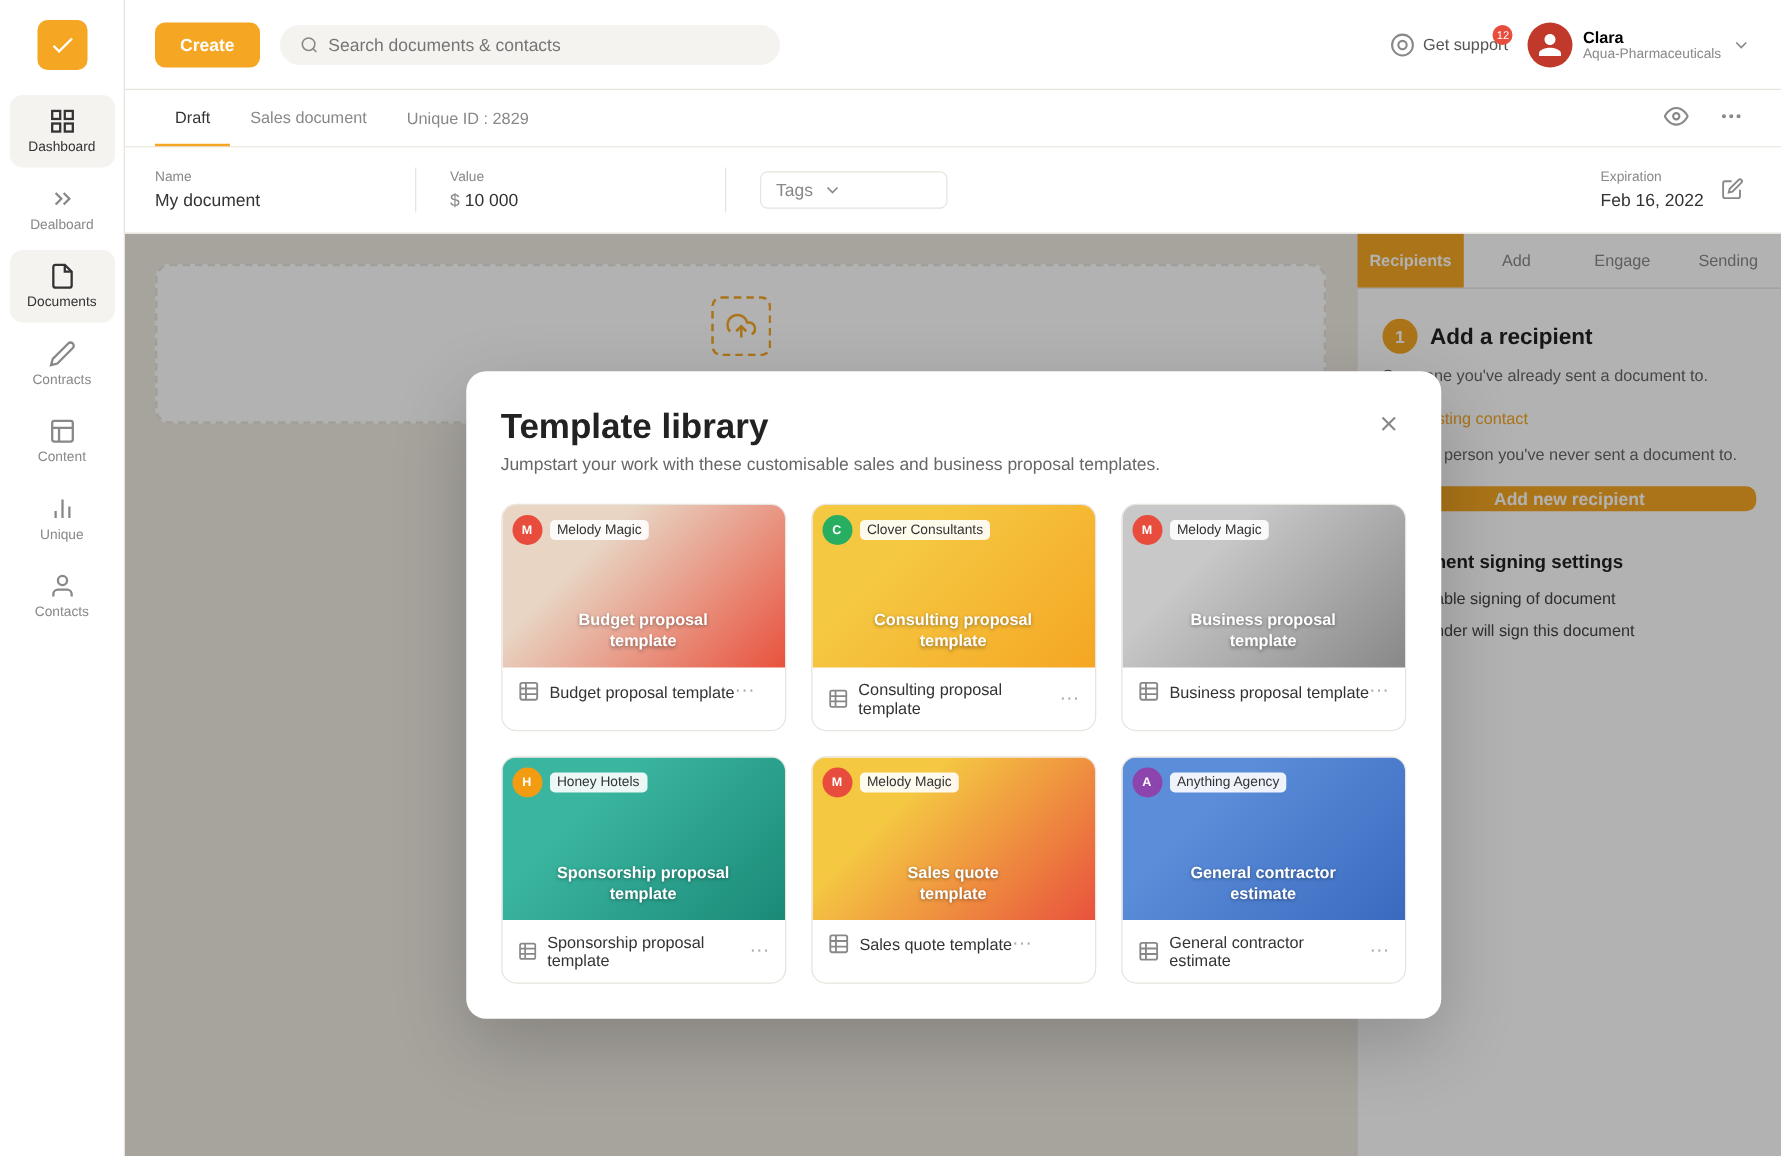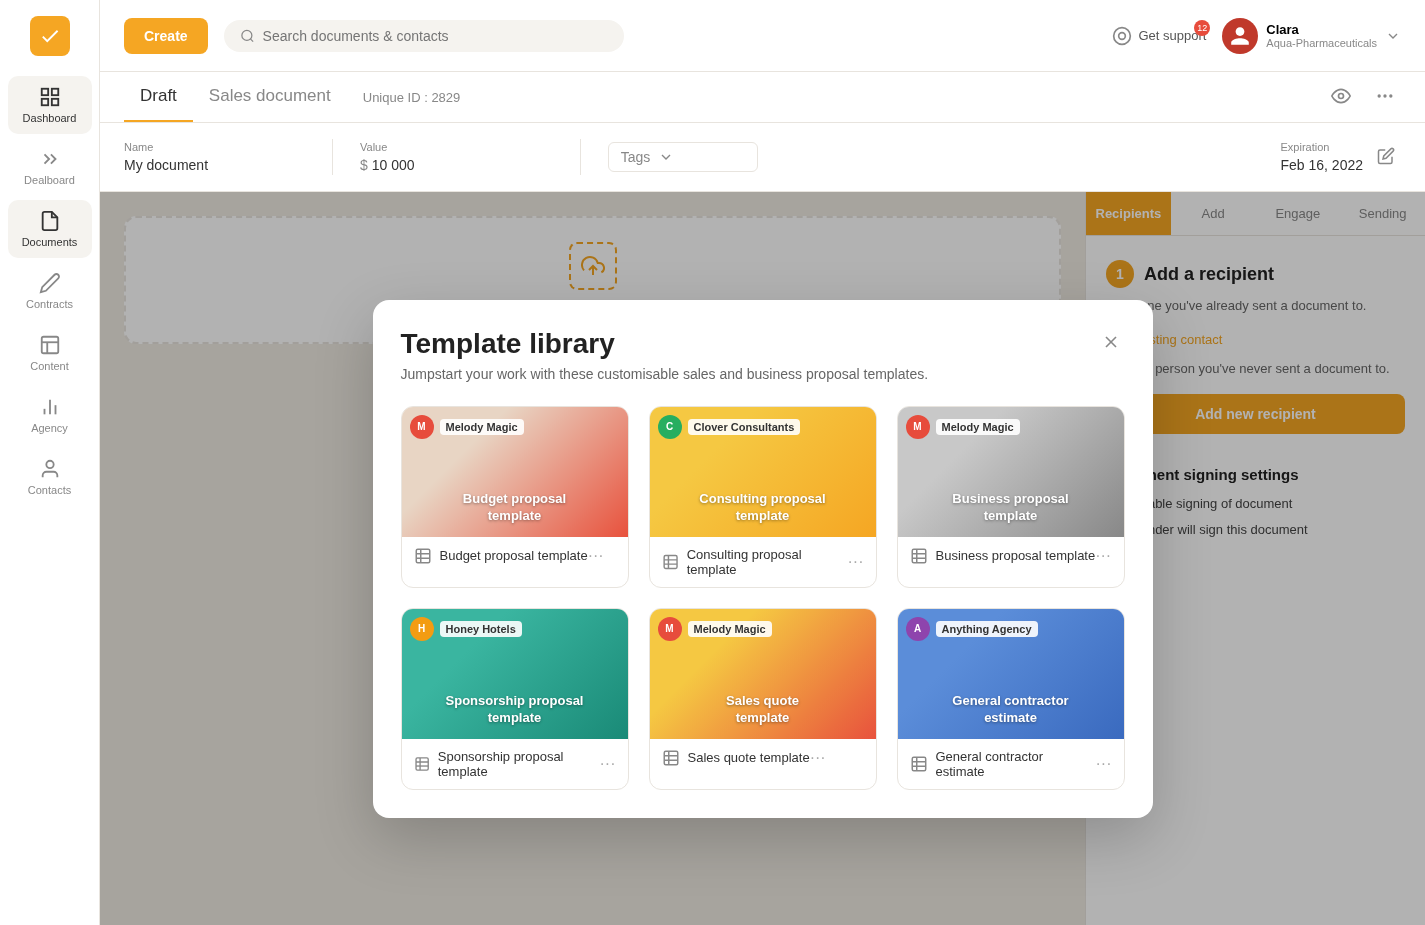--- a/index.html
+++ b/index.html
@@ -29,21 +29,21 @@
     .support-btn { display: flex; align-items: center; gap: 6px; font-size: 13px; color: #555; cursor: pointer; position: relative; }
     .notif-badge { position: absolute; top: -6px; right: -4px; background: #e74c3c; color: white; font-size: 9px; border-radius: 50%; width: 16px; height: 16px; display: flex; align-items: center; justify-content: center; }
     .user-info { display: flex; align-items: center; gap: 8px; cursor: pointer; }
     .user-avatar { width: 36px; height: 36px; border-radius: 50%; background: #c0392b; display: flex; align-items: center; justify-content: center; overflow: hidden; }
     .user-name { font-size: 13px; font-weight: 600; }
     .user-company { font-size: 11px; color: #888; }
 
     
     .doc-header { background: #fff; padding: 0 24px; border-bottom: 1px solid #e8e4de; display: flex; align-items: center; }
     .doc-tabs { display: flex; align-items: center; gap: 0; }
-    .doc-tab { padding: 14px 16px; font-size: 17px; color: #888; cursor: pointer; border-bottom: 2px solid transparent; }
+    .doc-tab { padding: 14px 16px; font-size: 13px; color: #888; cursor: pointer; border-bottom: 2px solid transparent; }
     .doc-tab.active { color: #333; border-bottom: 2px solid #f5a623; font-weight: 500; }
     .doc-id { font-size: 13px; color: #888; padding: 14px 16px; }
     .doc-actions { margin-left: auto; display: flex; align-items: center; gap: 12px; }
     .icon-btn { background: none; border: none; cursor: pointer; color: #888; padding: 6px; }
 
     
     .doc-fields { background: #fff; padding: 16px 24px; display: flex; align-items: center; gap: 27px; border-bottom: 1px solid #e8e4de; }
     .field-group { display: flex; flex-direction: column; }
     .field-label { font-size: 11px; color: #888; margin-bottom: 4px; }
     .field-value { font-size: 14px; color: #333; }
@@ -55,21 +55,21 @@
     
     .right-panel { width: 340px; background: #fff; border-left: 1px solid #e8e4de; display: flex; flex-direction: column; flex-shrink: 0; }
     .right-panel-tabs { display: flex; border-bottom: 1px solid #e8e4de; justify-content: center; }
     .rp-tab { flex: 1; padding: 14px 8px; text-align: center; font-size: 13px; color: #888; cursor: pointer; }
     .rp-tab.active { background: #f5a623; color: white; font-weight: 600; }
     .rp-content { padding: 24px 20px; flex: 1; overflow-y: auto; }
     .rp-section-title { font-size: 18px; font-weight: 700; color: #222; margin-bottom: 8px; display: flex; align-items: center; gap: 10px; }
     .step-circle { width: 28px; height: 28px; border-radius: 50%; background: #f5a623; color: white; font-size: 14px; font-weight: 700; display: flex; align-items: center; justify-content: center; flex-shrink: 0; }
     .rp-desc { font-size: 13px; color: #666; margin-bottom: 16px; line-height: 1.5; }
     .rp-link { color: #f5a623; font-size: 13px; cursor: pointer; text-decoration: none; margin-bottom: 12px; display: block; }
-    .add-recipient-btn { background: #f5a623; color: white; border: none; padding: 12px 20px; border-radius: 8px; font-size: 14px; font-weight: 600; cursor: pointer; width: 100%; margin-bottom: 24px; }
+    .add-recipient-btn { background: #f5a623; color: white; border: none; padding: 2px 20px; border-radius: 8px; font-size: 14px; font-weight: 600; cursor: pointer; width: 100%; margin-bottom: 24px; }
     .signing-section { margin-top: 8px; }
     .signing-title { font-size: 15px; font-weight: 700; color: #222; margin-bottom: 12px; }
     .signing-option { display: flex; align-items: center; gap: 10px; margin-bottom: 10px; }
     .radio-circle { width: 16px; height: 16px; border-radius: 50%; border: 2px solid #ccc; display: inline-block; flex-shrink: 0; }
 
     
     .upload-area { flex: 1; padding: 24px; display: flex; flex-direction: column; gap: 16px; position: relative; }
 
     
     .modal-overlay { position: absolute; inset: 0; background: rgba(0,0,0,0.3); display: flex; align-items: center; justify-content: center; z-index: 100; }
@@ -79,21 +79,21 @@
     .modal-header { padding: 28px 28px 12px; display: flex; justify-content: space-between; align-items: flex-start; }
     .modal-title { font-size: 28px; font-weight: 700; color: #222; }
     .modal-subtitle { font-size: 14px; color: #666; margin-top: 6px; }
     .modal-close { background: none; border: none; cursor: pointer; color: #888; font-size: 20px; padding: 4px; }
     .modal-body { padding: 12px 28px 28px; overflow-y: auto; max-height: 450px; }
     .templates-grid { display: grid; grid-template-columns: repeat(3, 1fr); gap: 20px; }
     .template-card { border: 1px solid #e8e4de; border-radius: 12px; overflow: hidden; cursor: pointer; }
     .template-thumb { height: 130px; position: relative; overflow: hidden; }
     .template-brand { position: absolute; top: 8px; left: 8px; display: flex; align-items: center; gap: 6px; z-index: 2; }
     .brand-logo { width: 24px; height: 24px; border-radius: 50%; display: flex; align-items: center; justify-content: center; font-size: 10px; font-weight: 700; color: white; }
-    .brand-name { font-size: 11px; font-weight: 700; background: rgba(255,255,255,0.9); padding: 2px 6px; border-radius: 4px; color: #333; }
+    .brand-name { font-size: 11px; font-weight: 400; background: rgba(255,255,255,0.9); padding: 2px 6px; border-radius: 4px; color: #333; }
     .template-card-footer { padding: 10px 12px; display: flex; align-items: center; }
     .template-name { font-size: 13px; font-weight: 500; color: #333; display: flex; align-items: center; gap: 8px; }
     .template-dots { color: #aaa; font-size: 16px; cursor: pointer; }
 
     
     .bg-budget { background: linear-gradient(135deg, #e8d5c4 30%, #e8523d 100%); }
     .bg-consulting { background: linear-gradient(135deg, #f5c842 30%, #f5a623 100%); }
     .bg-business { background: linear-gradient(135deg, #c8c8c8 30%, #888 100%); }
     .bg-sponsorship { background: linear-gradient(135deg, #3ab5a0 30%, #1a8a77 100%); }
     .bg-sales { background: linear-gradient(135deg, #f5c842 30%, #e8523d 100%); }
@@ -152,21 +152,21 @@
           <line x1="9" y1="21" x2="9" y2="9"></line>
         </svg>
       <span class="sidebar-item-label">Content</span>
     </div>
     <div class="sidebar-item">
       <svg viewBox="0 0 24 24" fill="none" stroke="currentColor" stroke-width="2">
           <line x1="18" y1="20" x2="18" y2="10"></line>
           <line x1="12" y1="20" x2="12" y2="4"></line>
           <line x1="6" y1="20" x2="6" y2="14"></line>
         </svg>
-      <span class="sidebar-item-label">Agency</span>
+      <span class="sidebar-item-label">Unique</span>
     </div>
     <div class="sidebar-item">
       <svg viewBox="0 0 24 24" fill="none" stroke="currentColor" stroke-width="2">
           <path d="M20 21v-2a4 4 0 0 0-4-4H8a4 4 0 0 0-4 4v2"></path>
           <circle cx="12" cy="7" r="4"></circle>
         </svg>
       <span class="sidebar-item-label">Contacts</span>
     </div>
   </div>
 

